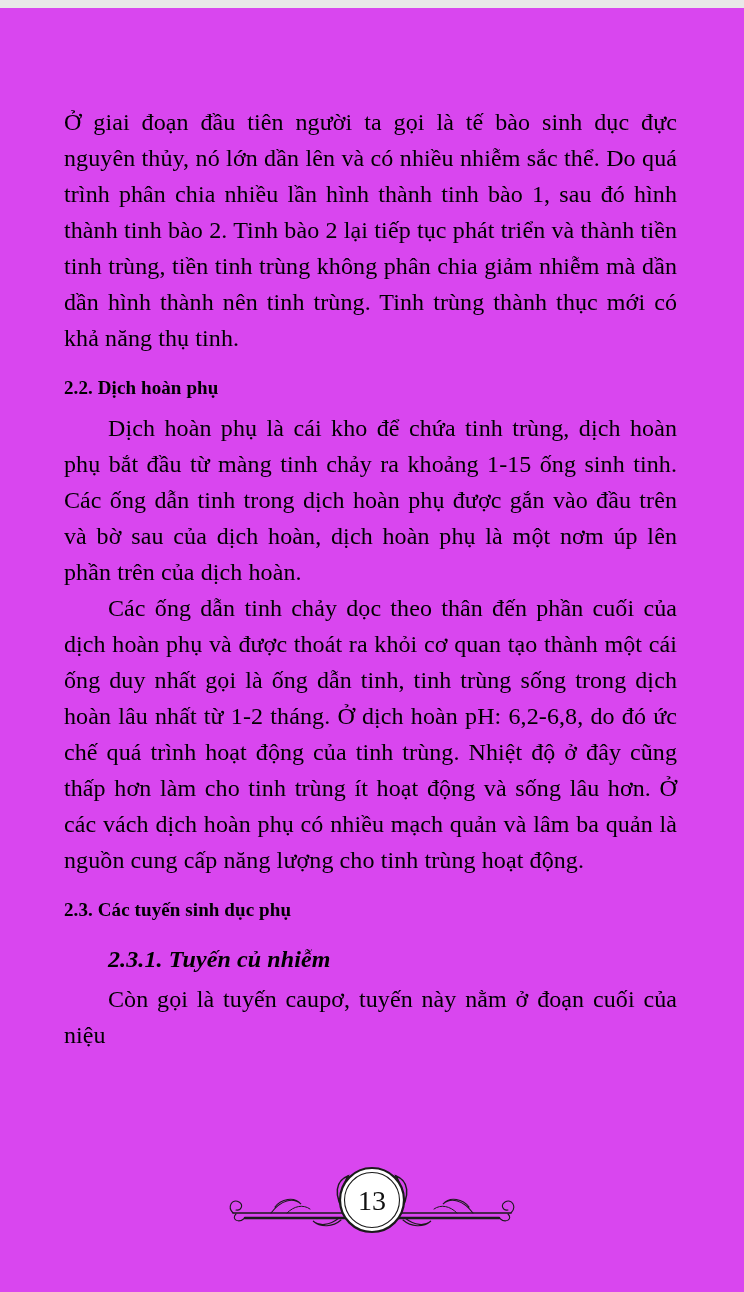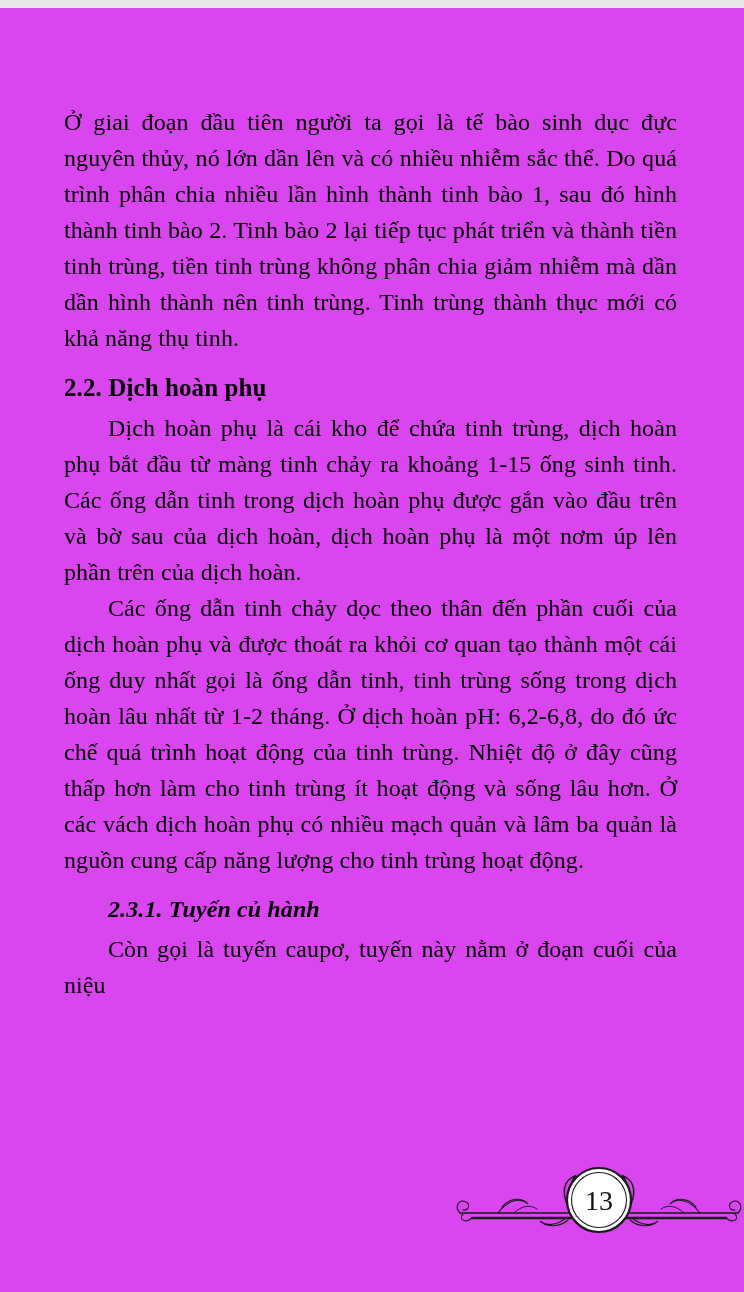--- a/index.html
+++ b/index.html
@@ -22,57 +22,58 @@
     line-height: 36px;
     text-align: justify;
     letter-spacing: 0.1px;
   }
   p.para {
     margin: 0;
     text-indent: 44px;
   }
   p.para.no-indent { text-indent: 0; }
   .heading {
-    font-size: 25px;
+    font-size: 19px;
     font-weight: bold;
     margin: 14px 0 4px 0;
     text-align: left;
     text-indent: 0;
   }
   .subheading {
     font-size: 24px;
     font-weight: bold;
     font-style: italic;
     margin: 13px 0 4px 44px;
     text-align: left;
     text-indent: 0;
   }
   .footer {
     position: absolute;
     left: 0;
     top: 1148px;
     width: 744px;
     display: flex;
-    justify-content: flex-end;
+    justify-content: center;
   }
   .ornament-text {
     font-family: "Liberation Serif", serif;
     fill: #111111;
   }
 </style>
 </head>
 <body>
 
 <div class="page">
   <div class="text-block">
     <p class="para no-indent">Ở giai đoạn đầu tiên người ta gọi là tế bào sinh dục đực nguyên thủy, nó lớn dần lên và có nhiều nhiễm sắc thể. Do quá trình phân chia nhiều lần hình thành tinh bào 1, sau đó hình thành tinh bào 2. Tinh bào 2 lại tiếp tục phát triển và thành tiền tinh trùng, tiền tinh trùng không phân chia giảm nhiễm mà dần dần hình thành nên tinh trùng. Tinh trùng thành thục mới có khả năng thụ tinh.</p>
     <h2 class="heading">2.2. Dịch hoàn phụ</h2>
     <p class="para">Dịch hoàn phụ là cái kho để chứa tinh trùng, dịch hoàn phụ bắt đầu từ màng tinh chảy ra khoảng 1-15 ống sinh tinh. Các ống dẫn tinh trong dịch hoàn phụ được gắn vào đầu trên và bờ sau của dịch hoàn, dịch hoàn phụ là một nơm úp lên phần trên của dịch hoàn.</p>
     <p class="para">Các ống dẫn tinh chảy dọc theo thân đến phần cuối của dịch hoàn phụ và được thoát ra khỏi cơ quan tạo thành một cái ống duy nhất gọi là ống dẫn tinh, tinh trùng sống trong dịch hoàn lâu nhất từ 1-2 tháng. Ở dịch hoàn pH: 6,2-6,8, do đó ức chế quá trình hoạt động của tinh trùng. Nhiệt độ ở đây cũng thấp hơn làm cho tinh trùng ít hoạt động và sống lâu hơn. Ở các vách dịch hoàn phụ có nhiều mạch quản và lâm ba quản là nguồn cung cấp năng lượng cho tinh trùng hoạt động.</p>
-    <h3 class="subheading">2.3.1. Tuyến củ hành</h3>
+    <h2 class="heading">2.3. Các tuyến sinh dục phụ</h2>
+    <h3 class="subheading">2.3.1. Tuyến củ nhiễm</h3>
     <p class="para">Còn gọi là tuyến caupơ, tuyến này nằm ở đoạn cuối của niệu</p>
   </div>
 
   <div class="footer">
     <svg width="290" height="96" viewBox="0 0 290 96">
       <g stroke="#1a1a1a" fill="none" stroke-linecap="round">
 
         <g>
           <line x1="6" y1="57" x2="120" y2="57" stroke-width="1.3"></line>
           <line x1="18" y1="62" x2="128" y2="62" stroke-width="2.6"></line>

